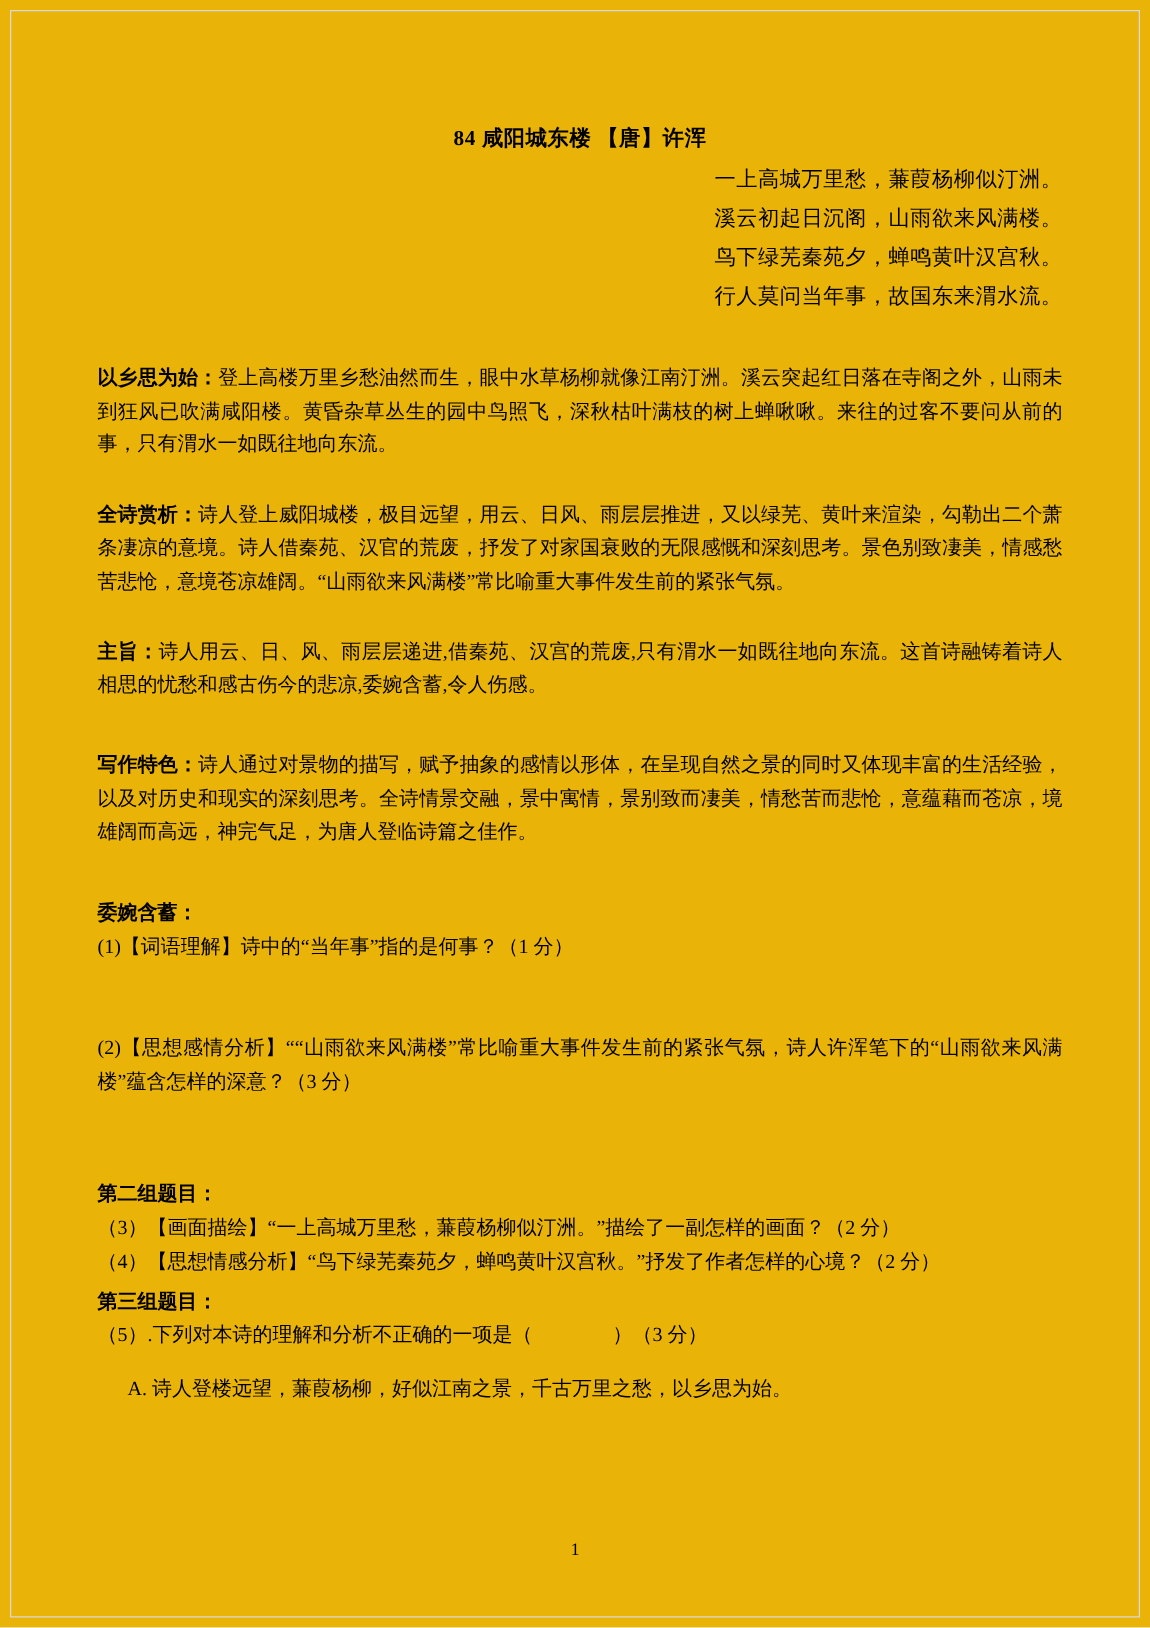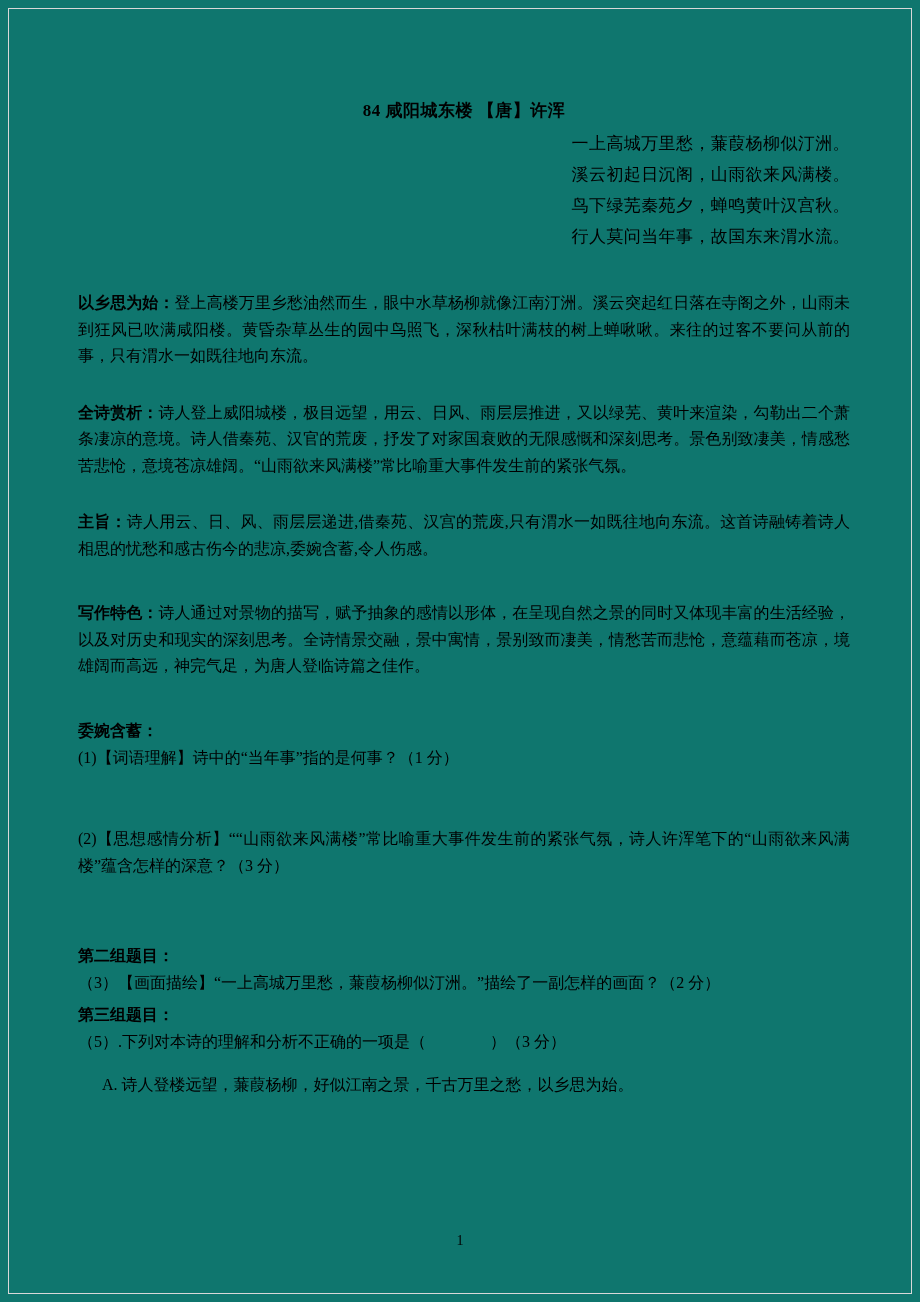--- a/index.html
+++ b/index.html
@@ -9,21 +9,21 @@
   }
   body {
     font-family: "Liberation Serif", "DejaVu Serif", serif;
     color: #000000;
   }
   .page {
     position: relative;
     width: 920px;
     height: 1302px;
     margin: 0 auto;
-    background: #0f766e;
+    background: #eab308;
     box-sizing: border-box;
     overflow: hidden;
   }
   .page-frame {
     position: absolute;
     left: 8px;
     top: 8px;
     right: 8px;
     bottom: 8px;
     border: 1px solid #d8d8d8;
@@ -184,20 +184,21 @@
       <div class="qgroup-title">委婉含蓄：</div>
       <p class="q-item">(1)【词语理解】诗中的“当年事”指的是何事？（1 分）</p>
       <div class="q-spacer-lg"></div>
       <p class="q-item">(2)【思想感情分析】““山雨欲来风满楼”常比喻重大事件发生前的紧张气氛，诗人许浑笔下的“山雨欲来风满楼”蕴含怎样的深意？（3 分）</p>
       <div class="q-spacer-md"></div>
     </div>
 
     <div class="qgroup">
       <div class="qgroup-title">第二组题目：</div>
       <p class="q-item">（3）【画面描绘】“一上高城万里愁，蒹葭杨柳似汀洲。”描绘了一副怎样的画面？（2 分）</p>
+      <p class="q-item">（4）【思想情感分析】“鸟下绿芜秦苑夕，蝉鸣黄叶汉宫秋。”抒发了作者怎样的心境？（2 分）</p>
     </div>
 
     <div class="qgroup">
       <div class="qgroup-title">第三组题目：</div>
       <p class="q-item">（5）.下列对本诗的理解和分析不正确的一项是（　　　　）（3 分）</p>
       <p class="option-item">A. 诗人登楼远望，蒹葭杨柳，好似江南之景，千古万里之愁，以乡思为始。</p>
     </div>
 
   </div>
 

